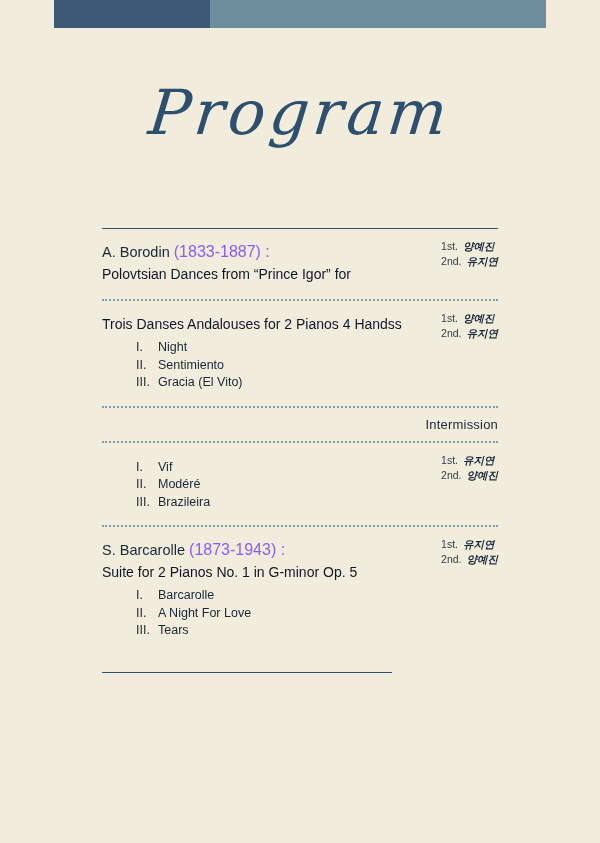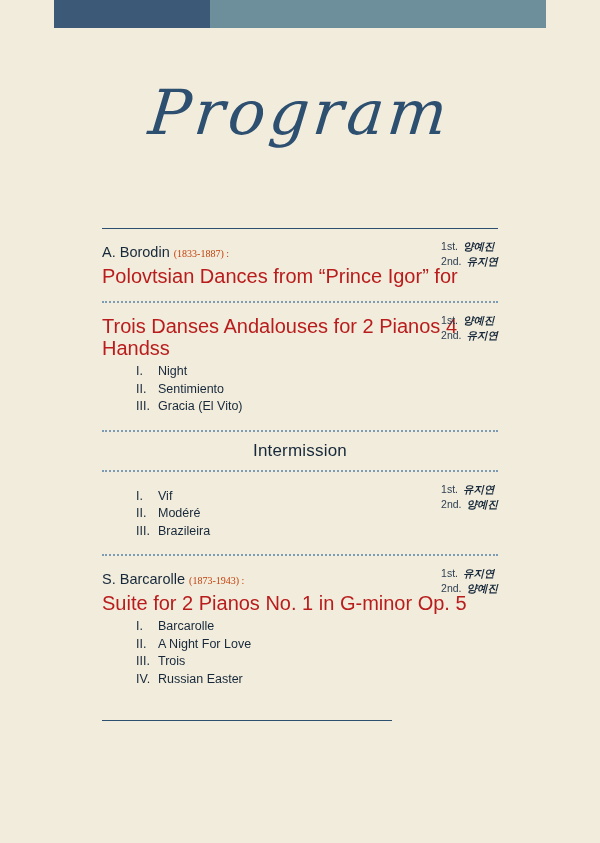--- a/index.html
+++ b/index.html
@@ -84,28 +84,27 @@
     position: relative;
     padding: 12px 0 14px 0;
   }
 
   .composer {
     font-size: 14.5px;
     line-height: 22px;
     color: #16283a;
   }
   .composer .years {
-    font-size: 10px;
-    color: #c2410c;
-    font-family: Liberation Serif, serif;
+    font-size: 16px;
+    color: #8b5cf6;
   }
   .work {
-    font-size: 20px;
+    font-size: 14px;
     line-height: 22px;
-    color: #b91c1c;
+    color: #0f172a;
   }
   .movements {
     margin: 4px 0 0 34px;
     font-size: 12.5px;
     line-height: 17.5px;
     color: #16283a;
   }
   .mv {
     display: flex;
   }
@@ -130,22 +129,22 @@
   }
   .performers .ord {
     color: #2c3f52;
   }
   .performers .name {
     font-weight: bold;
     font-style: italic;
   }
 
   .intermission {
-    text-align: center;
-    font-size: 17px;
+    text-align: right;
+    font-size: 13px;
     padding: 9px 0 9px 0;
     color: #16283a;
     letter-spacing: 0.2px;
   }
 </style>
 </head>
 <body>
 
 <div class="topbar">
   <div class="seg-dark"></div>
@@ -252,25 +251,21 @@
       <div class="mv">
         <span class="num">I.</span>
         <span>Barcarolle</span>
       </div>
       <div class="mv">
         <span class="num">II.</span>
         <span>A Night For Love</span>
       </div>
       <div class="mv">
         <span class="num">III.</span>
-        <span>Trois</span>
-      </div>
-      <div class="mv">
-        <span class="num">IV.</span>
-        <span>Russian Easter</span>
+        <span>Tears</span>
       </div>
     </div>
     <div class="performers">
       <div class="row">
         <span class="ord">1st.</span>
         <span class="name">유지연</span>
       </div>
       <div class="row">
         <span class="ord">2nd.</span>
         <span class="name">양예진</span>

